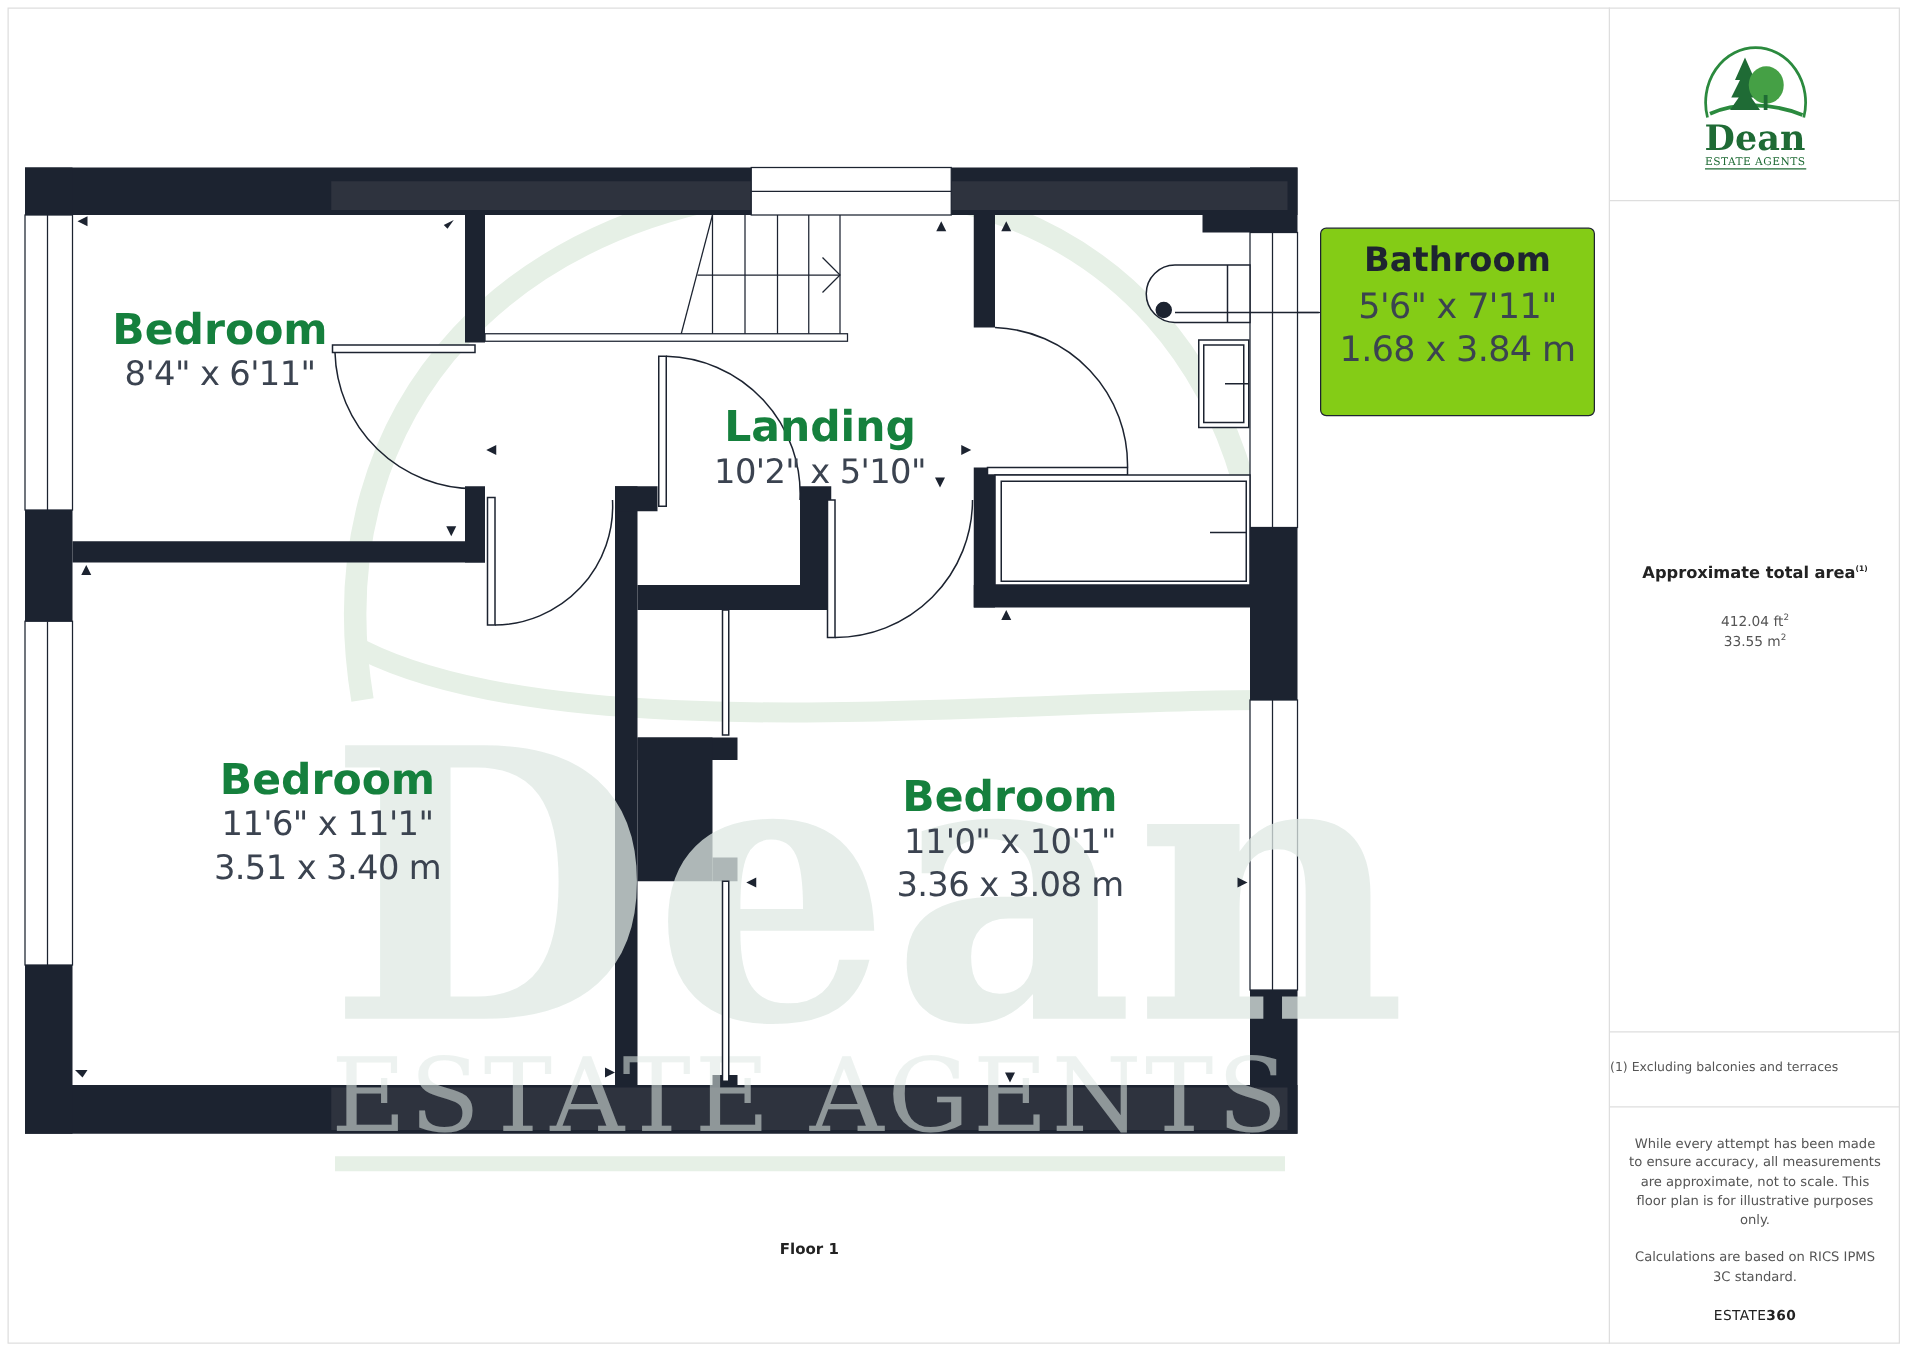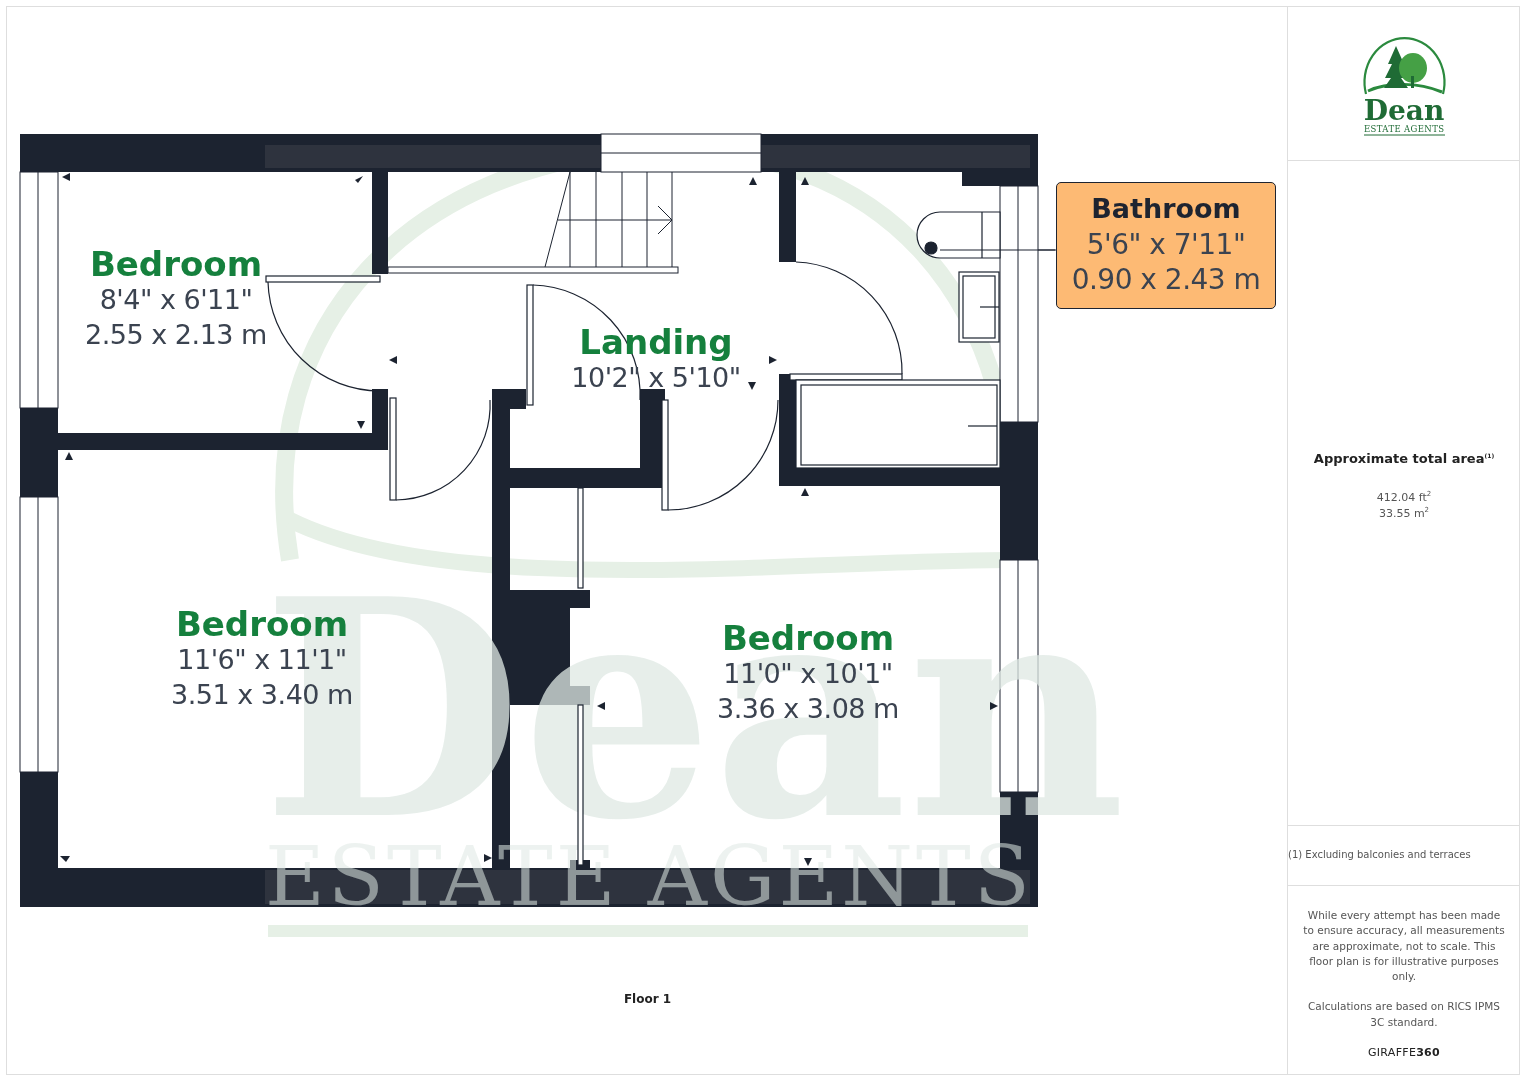--- a/index.html
+++ b/index.html
@@ -21,22 +21,22 @@
                 font-size: 10.5px; line-height: 15.3px; color: #555; }
   .disclaimer p { margin: 0 0 15px 0; }
   .brand { font-size: 11px; color: #222; letter-spacing: 0.3px; }
   .brand b { font-weight: bold; }
   .floor-label { position: absolute; left: 600px; top: 992px; width: 95px; text-align: center;
                  font-size: 12px; font-weight: bold; color: #222; }
   svg { position: absolute; left: 0; top: 0; }
   .rl { position: absolute; text-align: center; color: #3b4350; white-space: nowrap; }
   .rl .nm { font-weight: bold; font-size: 34px; color: #15803d; display: block; line-height: 36px; }
   .rl .dm { font-size: 27px; display: block; line-height: 35px; font-family: "DejaVu Sans", sans-serif; letter-spacing: -0.5px; }
-  .bath-box { position: absolute; left: 1056px; top: 182px; width: 220px; height: 127px;
-              border: 1.5px solid #1e2430; border-radius: 5px; box-sizing: border-box; background: #fdba74;
+  .bath-box { position: absolute; left: 1056px; top: 182px; width: 220px; height: 151px;
+              border: 1.5px solid #1e2430; border-radius: 5px; box-sizing: border-box; background: #84cc16;
               text-align: center; color: #3b4350; }
   .bath-box .nm { display: block; font-weight: bold; font-size: 27px; color: #1e2430; margin-top: 8px; line-height: 36px; }
   .bath-box .dm { display: block; font-size: 28px; line-height: 35px; letter-spacing: -0.5px; }
 </style>
 </head>
 <body>
 
 <div class="frame"></div>
 
 <svg width="1290" height="1080">
@@ -145,30 +145,29 @@
     <polygon points="389,360 397,356 397,364"></polygon>
     <polygon points="777,360 769,356 769,364"></polygon>
     <polygon points="752,390 748,382 756,382"></polygon>
   </g>
   <line x1="1038" y1="250" x2="1056" y2="250" stroke="#1c2330" stroke-width="1"></line>
 </svg>
 
 <div class="rl" style="left:60px; top:246px; width:232px;">
   <span class="nm">Bedroom</span>
   <span class="dm">8'4" x 6'11"</span>
-  <span class="dm">2.55 x 2.13 m</span>
 </div>
 <div class="rl" style="left:540px; top:276px; width:232px;margin-top:48px;">
   <span class="nm">Landing</span>
   <span class="dm">10'2" x 5'10"</span>
 </div>
 <div class="bath-box">
   <span class="nm">Bathroom</span>
   <span class="dm">5'6" x 7'11"</span>
-  <span class="dm">0.90 x 2.43 m</span>
+  <span class="dm">1.68 x 3.84 m</span>
 </div>
 <div class="rl" style="left:146px; top:606px; width:232px;">
   <span class="nm">Bedroom</span>
   <span class="dm">11'6" x 11'1"</span>
   <span class="dm">3.51 x 3.40 m</span>
 </div>
 <div class="rl" style="left:692px; top:620px; width:232px;">
   <span class="nm">Bedroom</span>
   <span class="dm">11'0" x 10'1"</span>
   <span class="dm">3.36 x 3.08 m</span>
@@ -197,15 +196,15 @@
     <div class="area-val" style="margin-top:2px;"><span>33.55 m</span><sup>2</sup></div>
   </div>
 
   <div class="divider" style="top:819px;"></div>
   <div class="foot-note">(1) Excluding balconies and terraces</div>
   <div class="divider" style="top:879px;"></div>
 
   <div class="disclaimer">
     <p>While every attempt has been made to ensure accuracy, all measurements are approximate, not to scale. This floor plan is for illustrative purposes only.</p>
     <p>Calculations are based on RICS IPMS 3C standard.</p>
-    <div class="brand"><span>GIRAFFE</span><b>360</b></div>
+    <div class="brand"><span>ESTATE</span><b>360</b></div>
   </div>
 </div>
 
 </body></html>

